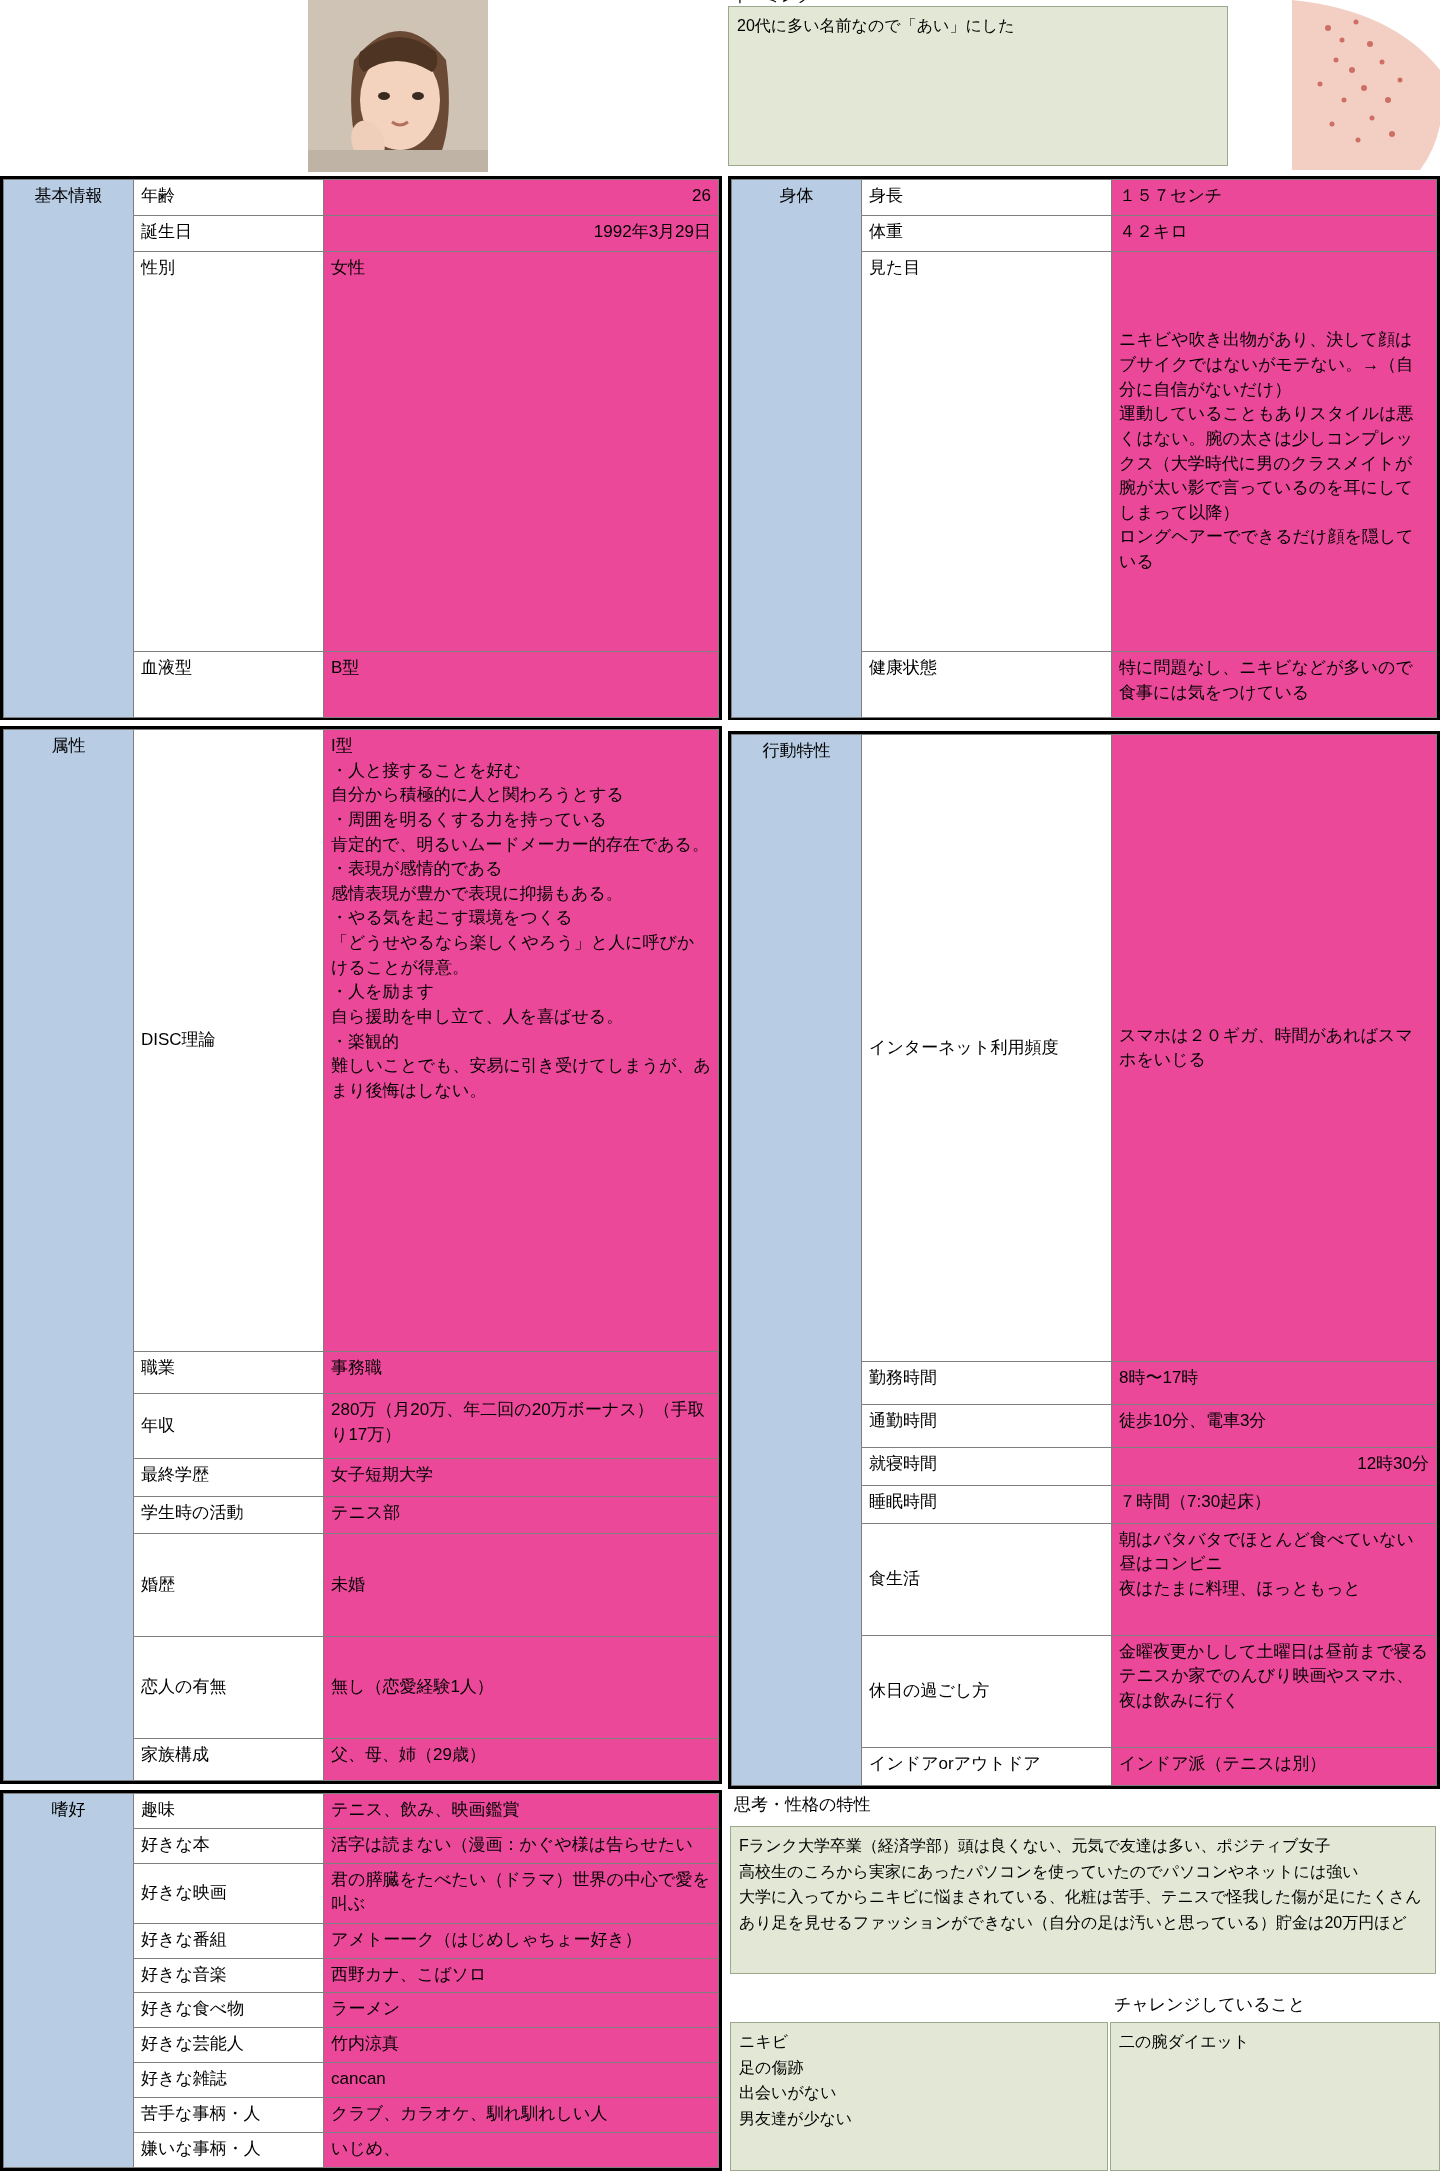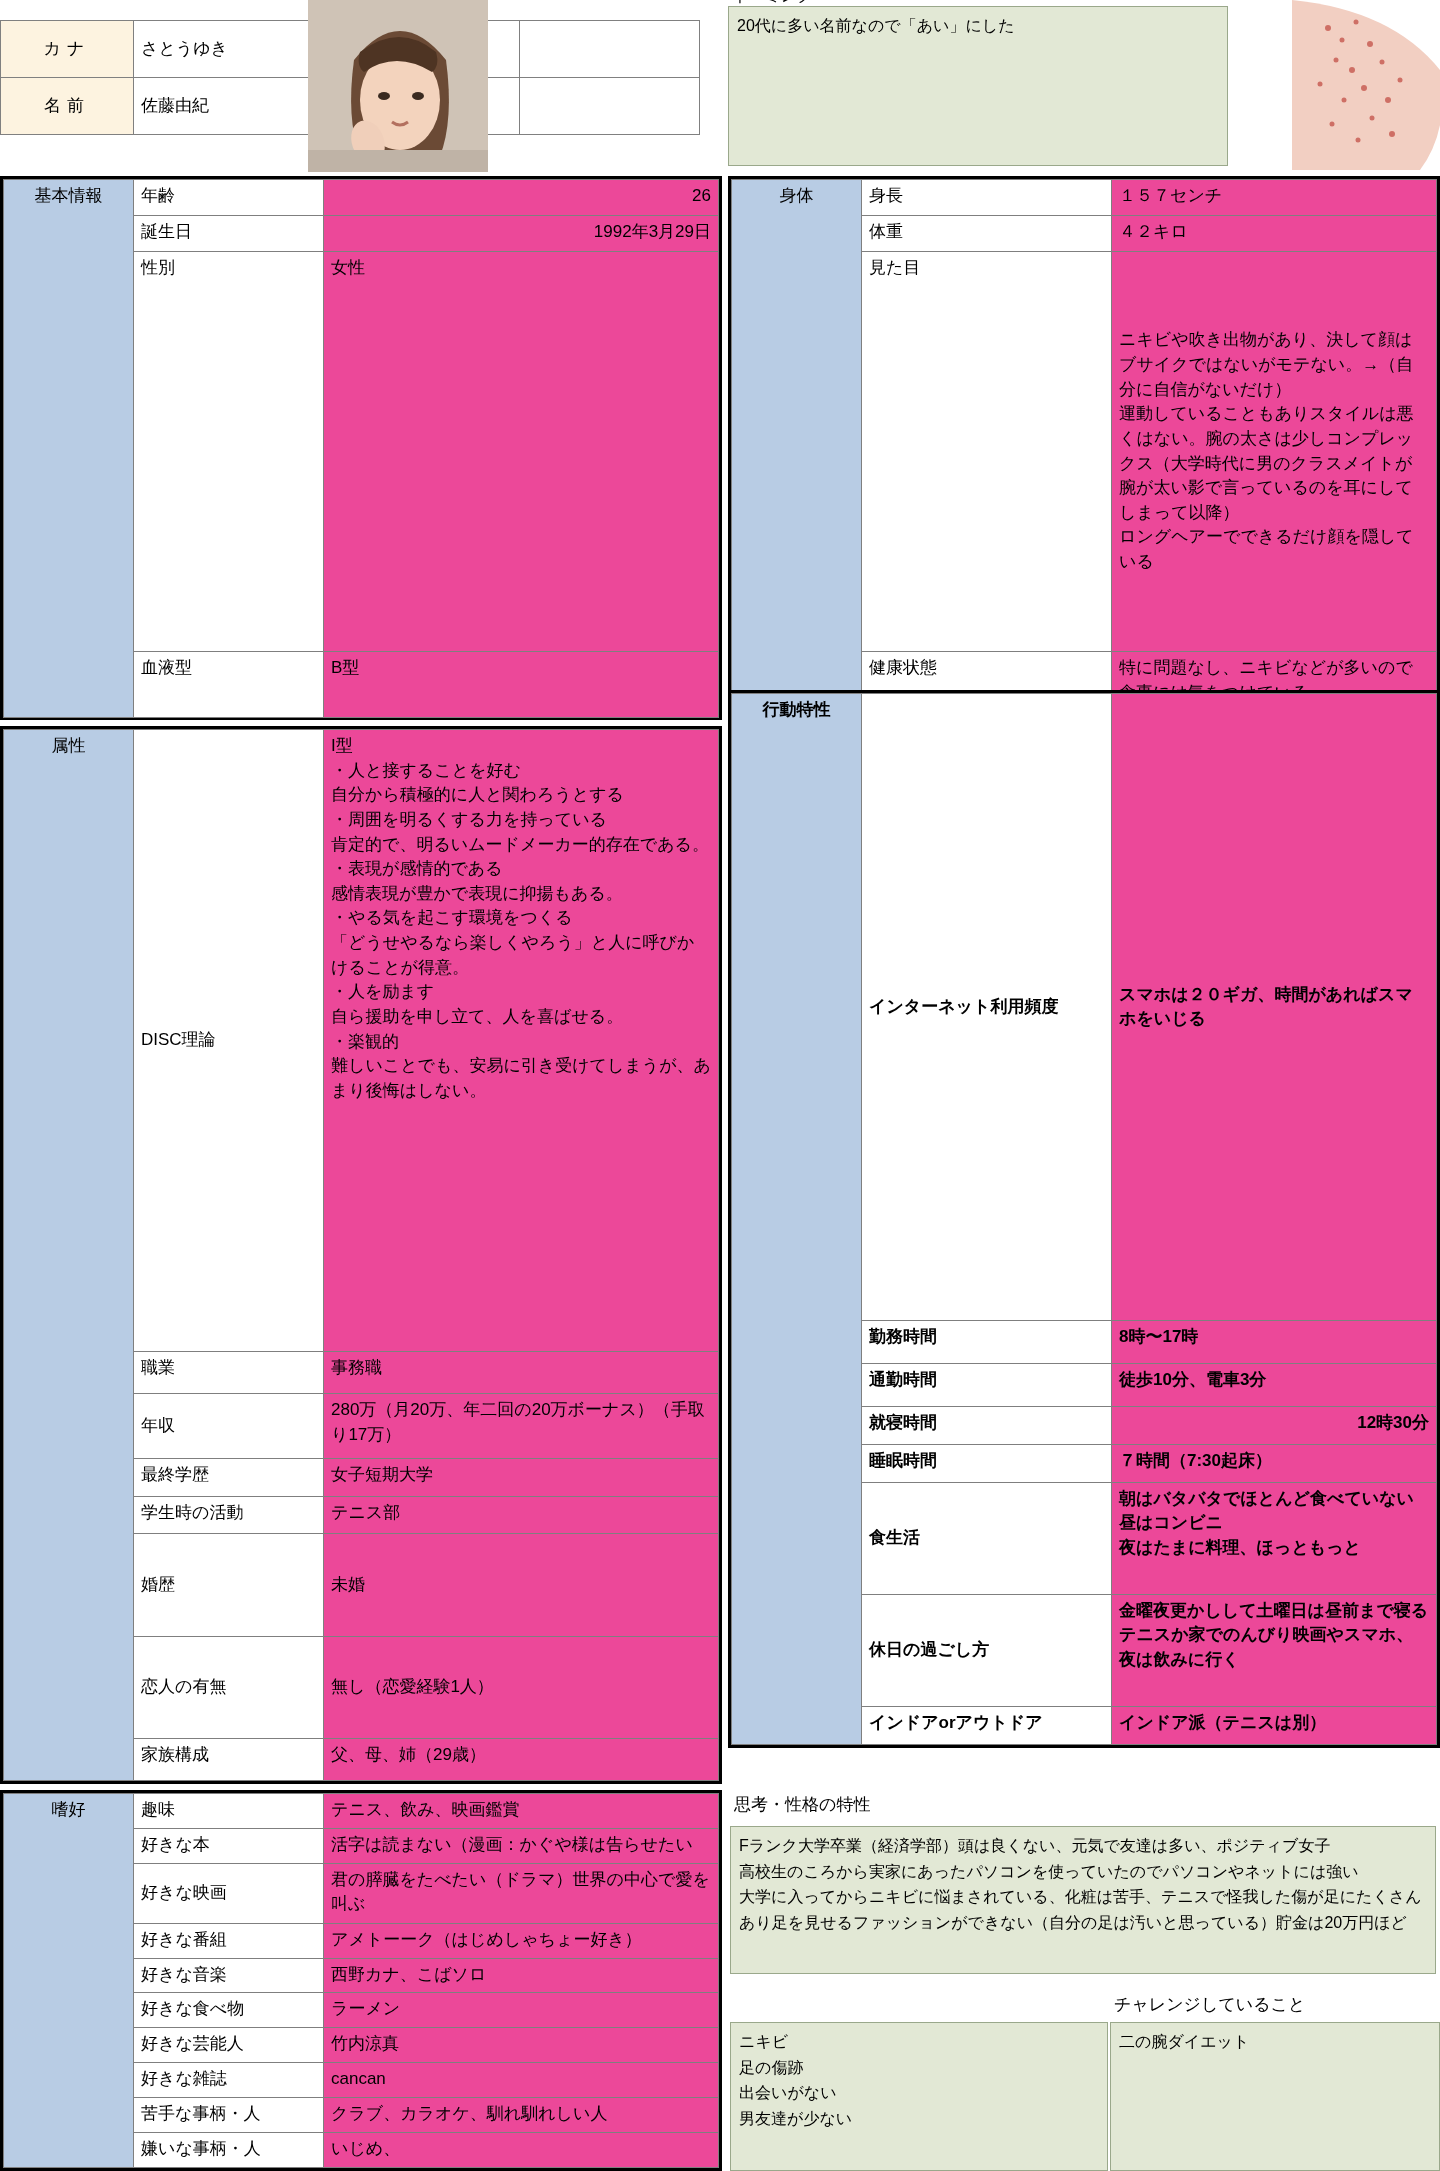--- a/index.html
+++ b/index.html
@@ -149,36 +149,20 @@
     box-sizing: border-box;
   }
 </style>
 </head>
 <body>
 
 <div class="sheet">
 
   <div class="top">
 
-    <table class="tbl kana-table">
-      <tbody>
-          <tr>
-        <td class="kana-head">カナ</td>
-        <td class="kana-val">さとうゆき</td>
-        <td class="kana-blank"></td>
-        <td class="kana-blank"></td>
-      </tr>
-      <tr>
-        <td class="kana-head">名前</td>
-        <td class="name-val">佐藤由紀</td>
-        <td class="kana-blank"></td>
-        <td class="kana-blank"></td>
-      </tr>
-    </tbody>
-      </table>
 
     <div class="photo-left">
       <svg width="180" height="172" viewBox="0 0 180 172" aria-hidden="true">
         <rect width="180" height="172" fill="#d8cfc6"></rect>
         <rect x="0" y="0" width="180" height="172" fill="#cfc3b6"></rect>
         <ellipse cx="92" cy="96" rx="46" ry="56" fill="#f0cfba"></ellipse>
         <path d="M46 60 q46 -58 92 0 q8 60 -6 96 q-40 16 -80 0 q-14 -38 -6 -96z" fill="#6b4a35"></path>
         <ellipse cx="92" cy="100" rx="40" ry="50" fill="#f3d3bd"></ellipse>
         <path d="M52 52 q40 -30 76 0 q4 14 -4 20 q-36 -22 -68 0 q-8 -6 -4 -20z" fill="#4e3423"></path>
         <ellipse cx="76" cy="96" rx="6" ry="4" fill="#3a2a20"></ellipse>
@@ -329,21 +313,21 @@
         <td class="val" style="vertical-align:middle;">無し（恋愛経験1人）</td>
       </tr>
       <tr style="height:38px;">
         <td class="lbl">家族構成</td>
         <td class="val">父、母、姉（29歳）</td>
       </tr>
     </tbody>
       </table>
   </div>
 
-  <div class="blockframe" style="left:728px; top:690px; width:712px; height:1058px;font-weight:bold;">
+  <div class="blockframe" style="left:728px; top:731px; width:712px; height:1058px;">
     <table class="tbl" style="width:100%; height:100%;">
       <colgroup>
           <col style="width:130px">
           <col style="width:250px">
           <col>
         </colgroup>
       <tbody>
           <tr style="height:560px;">
         <td class="grp" rowspan="8">行動特性</td>
         <td class="lbl" style="vertical-align:middle;">インターネット利用頻度</td>

